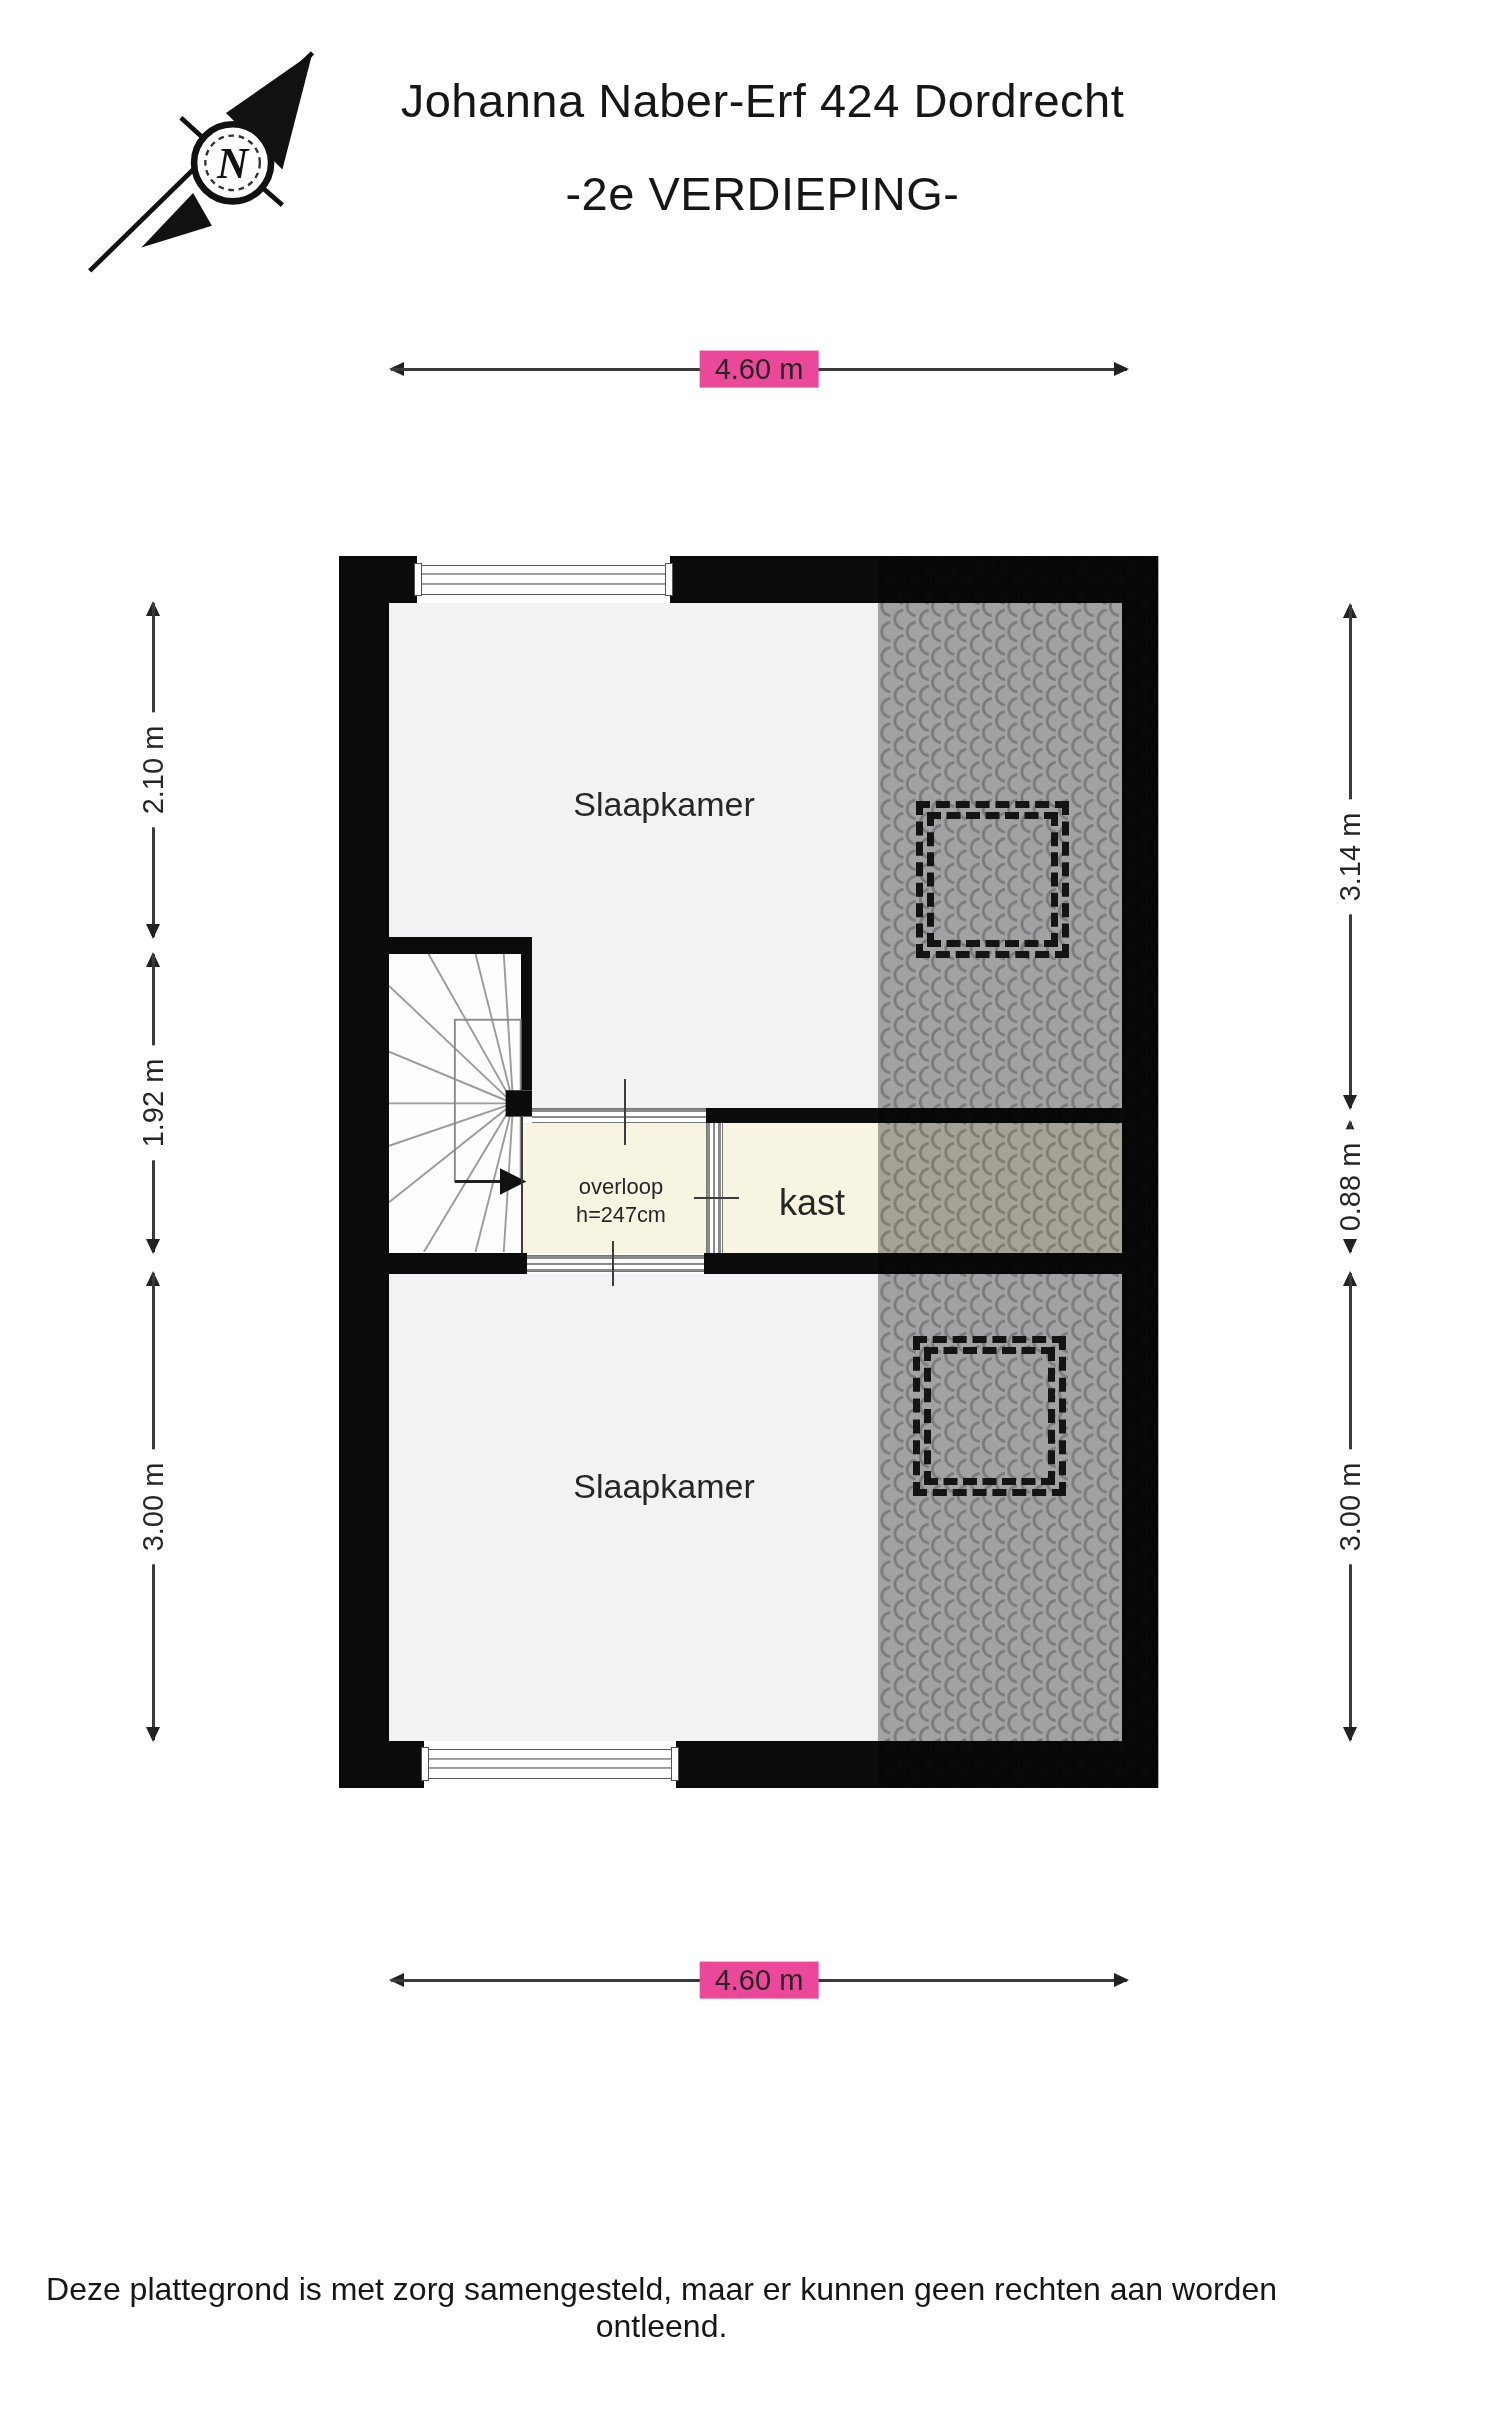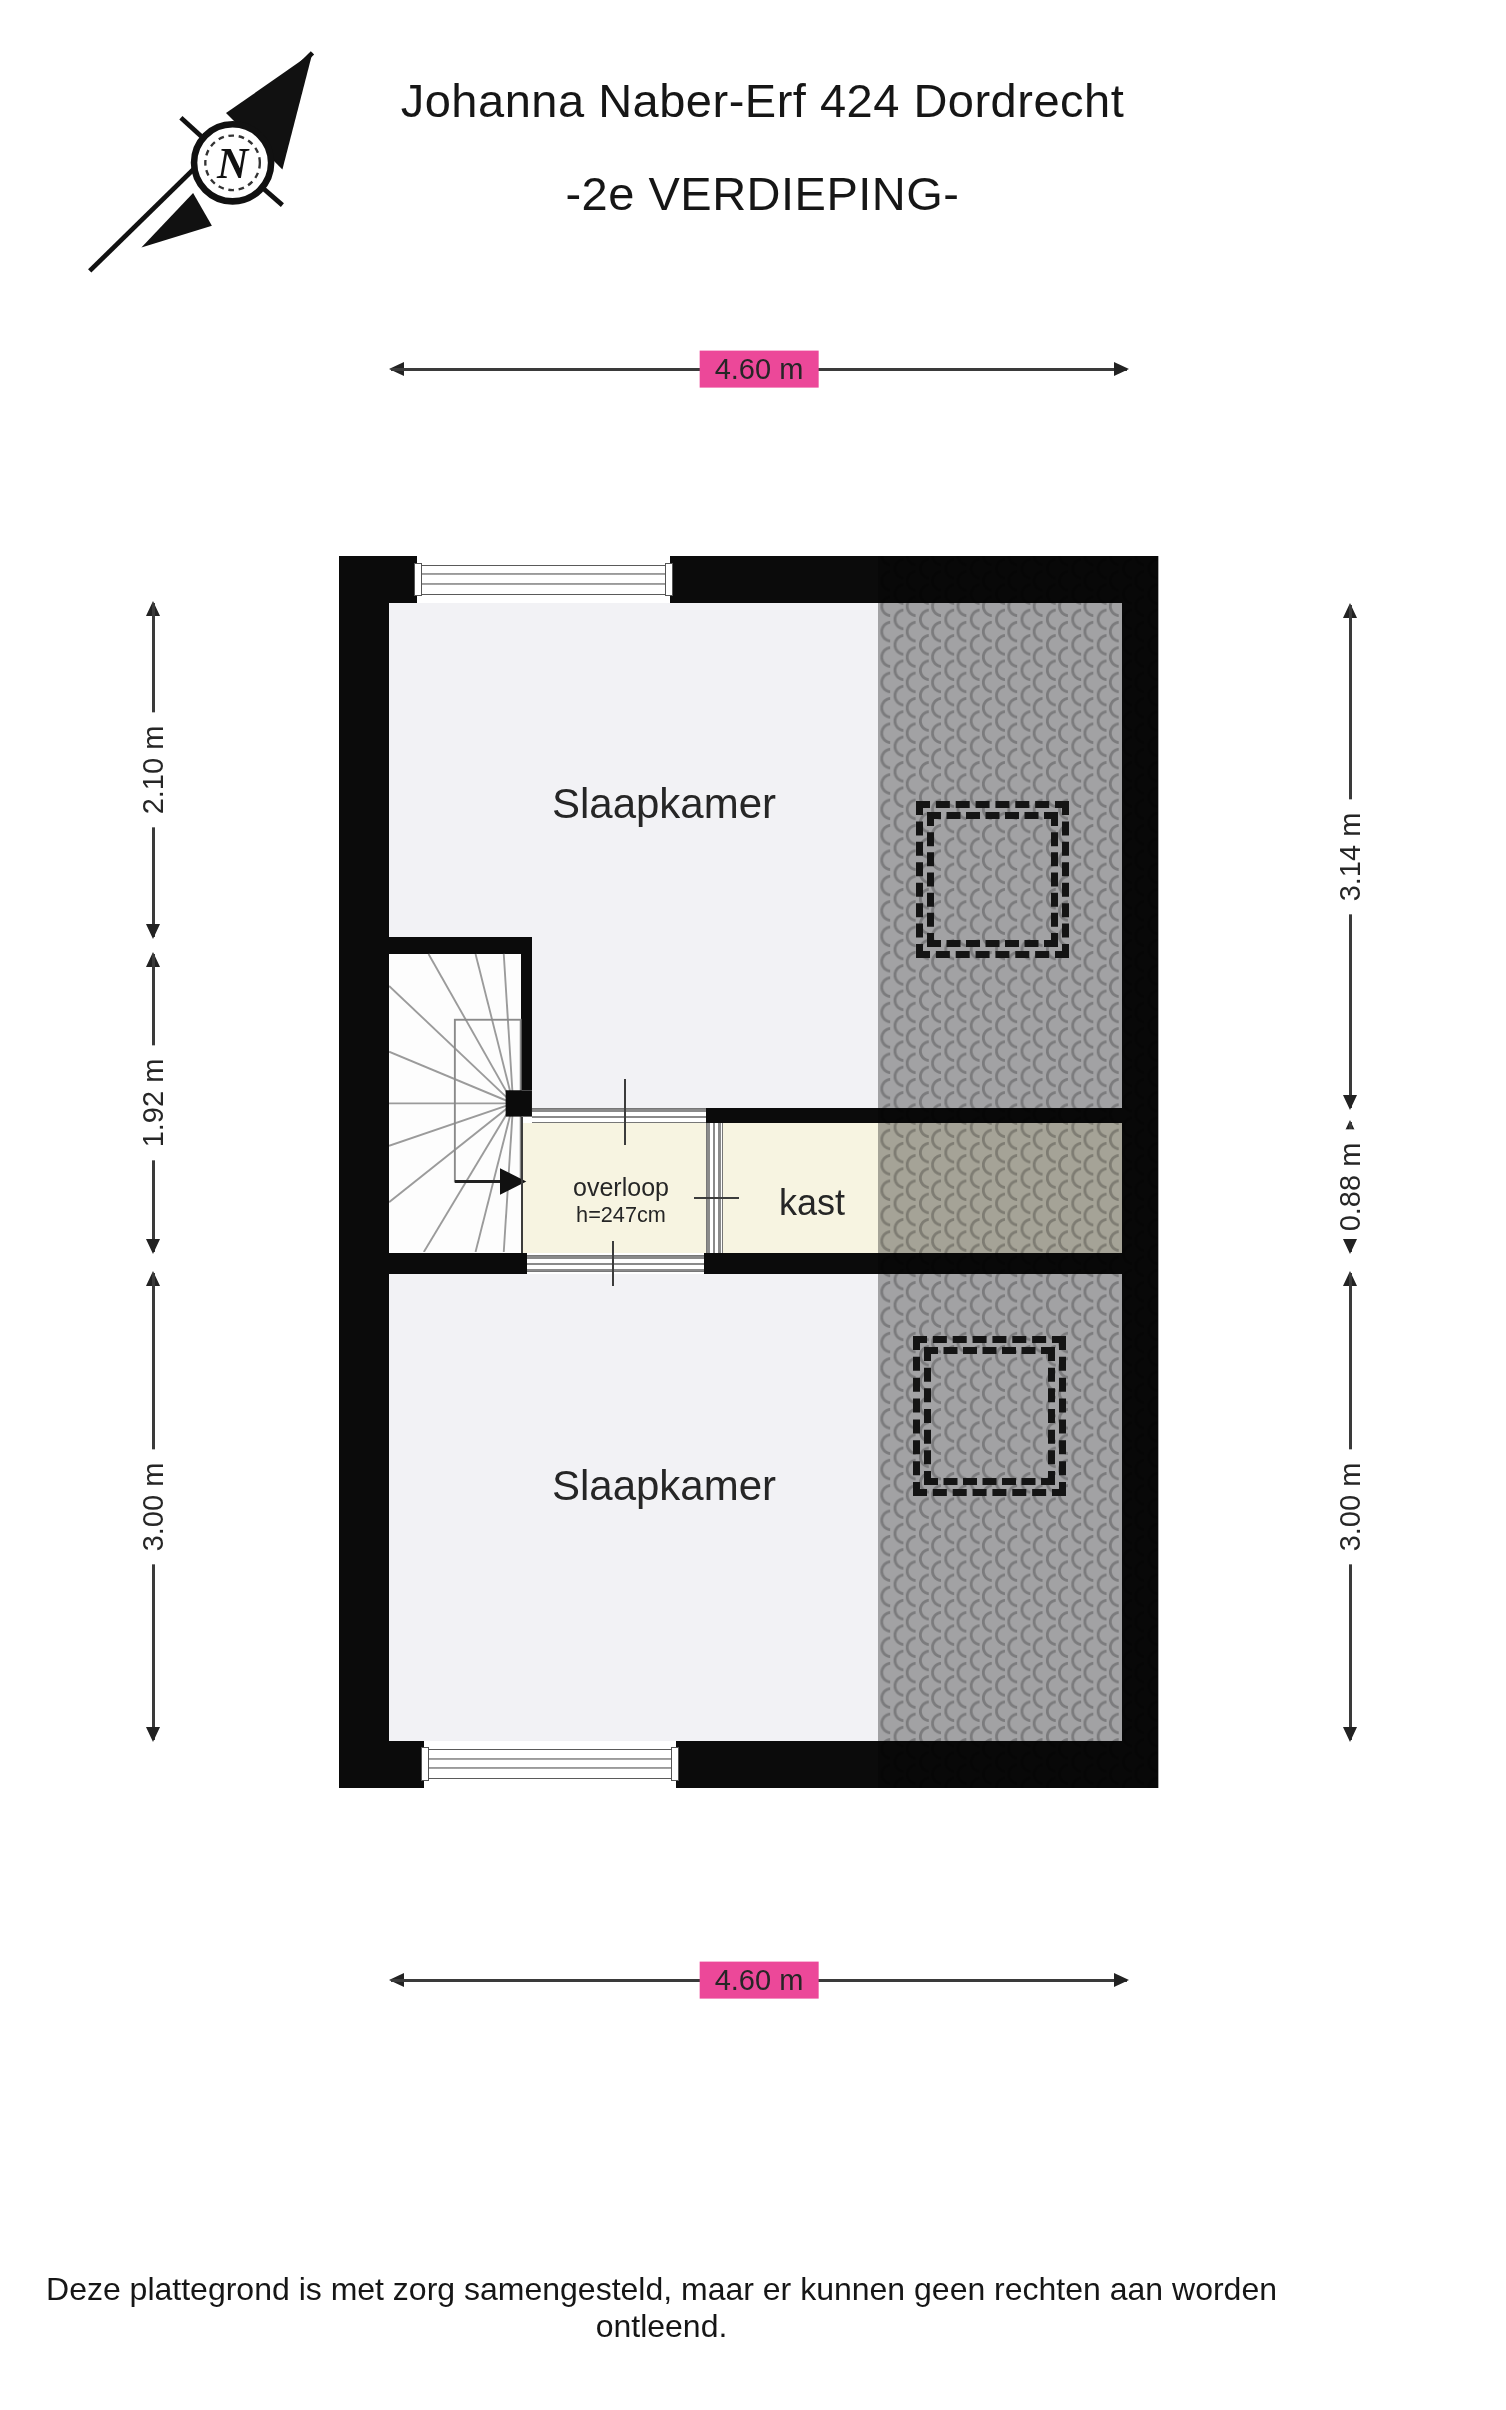--- a/index.html
+++ b/index.html
@@ -36,22 +36,22 @@
     background-image:
       radial-gradient(circle 14px at 104% 50%, rgba(0,0,0,0) 7.5px, #828282 8.5px, #828282 10.4px, rgba(0,0,0,0) 11.3px),
       radial-gradient(circle 14px at 104% 50%, rgba(0,0,0,0) 7.5px, #828282 8.5px, #828282 10.4px, rgba(0,0,0,0) 11.3px);
     background-size:25.4px 25.4px,25.4px 25.4px;background-position:0 0,12.2px 12.2px;}
 
   
   .dash-sq{position:absolute;border:7.5px dashed #141414;box-sizing:border-box;}
   .dash-sq .inner{position:absolute;left:3.8px;top:3.8px;right:3.8px;bottom:3.8px;border:7.5px dashed #141414;}
 
   
-  .room-label{position:absolute;transform:translate(-50%,-50%);font-size:42px;color:#262626;white-space:nowrap;}
-  .small-label{position:absolute;transform:translate(-50%,-50%);font-size:25px;color:#262626;white-space:nowrap;}
+  .room-label{position:absolute;transform:translate(-50%,-50%);font-size:34px;color:#262626;white-space:nowrap;}
+  .small-label{position:absolute;transform:translate(-50%,-50%);font-size:22px;color:#262626;white-space:nowrap;}
   .tiny-label{position:absolute;transform:translate(-50%,-50%);font-size:21.7px;color:#262626;white-space:nowrap;}
 
   
   .dim-h{position:absolute;height:21px;}
   .dim-h .line{position:absolute;left:0;right:0;top:9.4px;height:2.8px;background:#3a3a3a;}
   .dim-h:before,.dim-h:after{content:"";position:absolute;top:2.8px;border-style:solid;}
   .dim-h:before{left:-1.9px;border-width:7.5px 15px 7.5px 0;border-color:transparent #222 transparent transparent;}
   .dim-h:after{right:-1.9px;border-width:7.5px 0 7.5px 15px;border-color:transparent transparent transparent #222;}
   .dim-h .dlabel{position:absolute;left:50%;top:10.4px;transform:translate(-50%,-50%);background:#ec4899;padding:1.9px 15px;font-size:29px;color:#262626;white-space:nowrap;}
 

